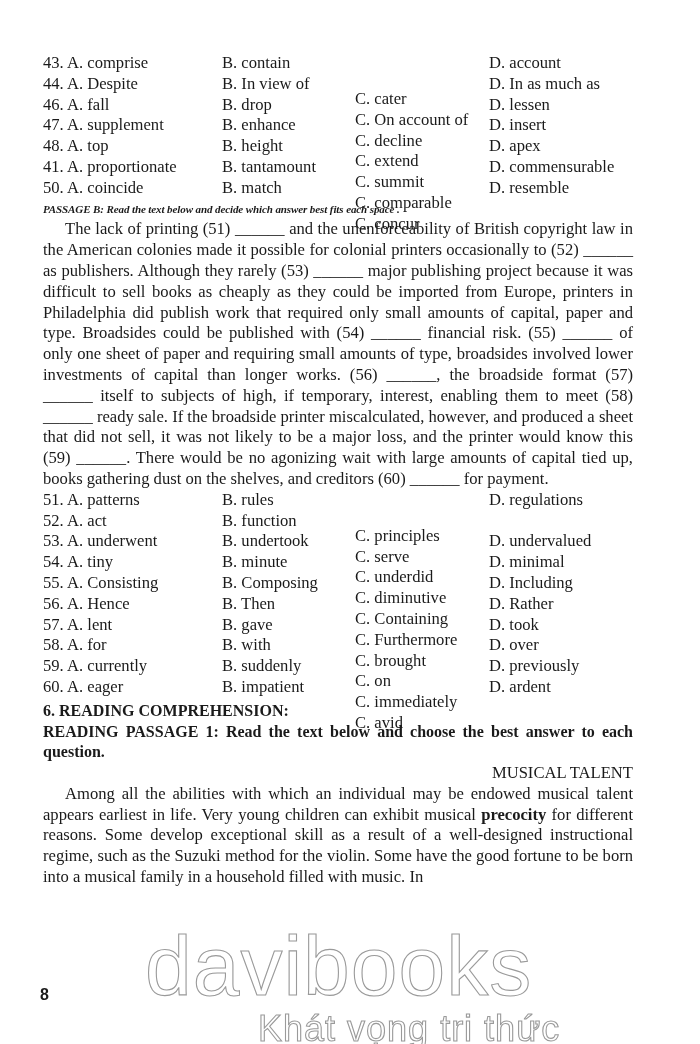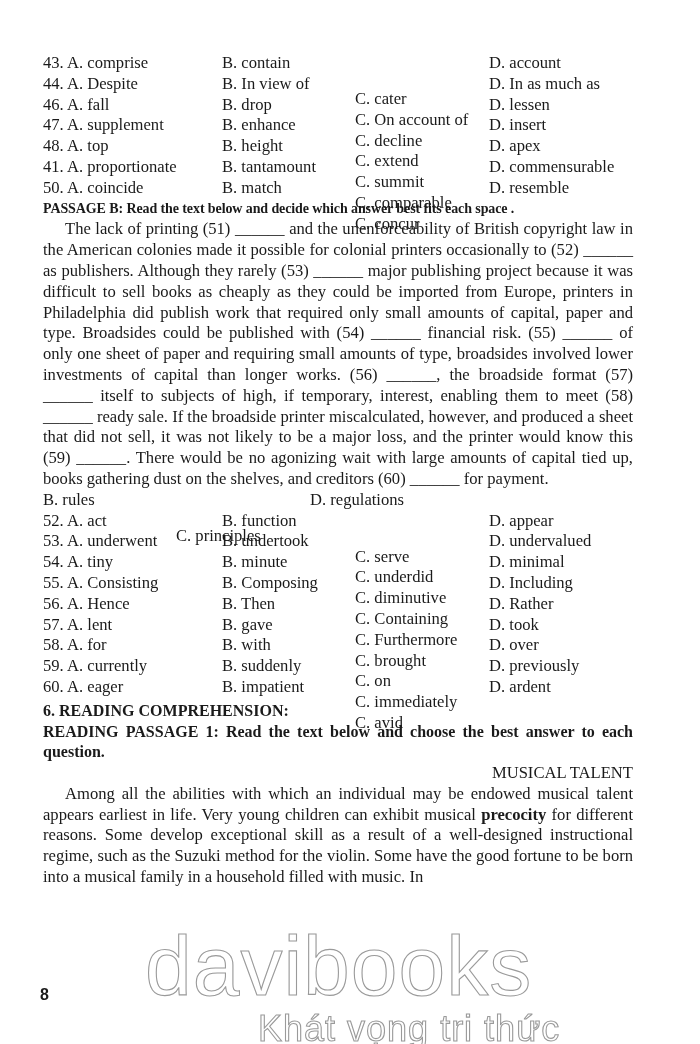--- a/index.html
+++ b/index.html
@@ -6,21 +6,21 @@
   body {
     width: 700px; height: 1044px; background: #ffffff; position: relative; overflow: hidden;
     font-family: "Liberation Serif", "DejaVu Serif", serif; color: #1a1a1a;
   }
   .page { position: absolute; left: 43px; top: 53px; width: 590px; font-size: 16.6px; line-height: 20.8px; }
   .opt-row { display: flex; white-space: nowrap; height: 20.8px; }
   .opt-row .c1 { width: 179px; }
   .opt-row .c2 { width: 133px; }
   .opt-row .c3 { width: 134px; margin-top: 36px; }
   .opt-row .c4 { width: 144px; }
-  .heading-b { font-weight: bold; font-size: 14px; letter-spacing: -0.1px; white-space: nowrap; }
+  .heading-b { font-weight: bold; font-size: 11px; letter-spacing: -0.1px; white-space: nowrap; font-style: italic; }
   .para { text-align: justify; text-align-last: left; margin: 0; }
   .para .indent { display: inline-block; width: 22px; }
   .sec-title { font-weight: bold; font-size: 16px; margin-top: 3px; }
   .rp-heading { font-weight: bold; font-size: 16px; text-align: justify; text-align-last: left; word-spacing: 2px; }
   .center-title { text-align: right; font-size: 16.6px; margin-left: 10px; }
   b.kw { font-weight: bold; }
   .page-num { position: absolute; left: 40px; top: 986px; font-family: "Liberation Sans", sans-serif; font-weight: bold; font-size: 16px; }
   .wm { position: absolute; color: transparent; -webkit-text-stroke: 1.1px #9a9a9a; font-family: "Liberation Sans", sans-serif; pointer-events: none; white-space: nowrap; }
   .wm-brand { left: 145px; top: 918px; font-size: 84px; letter-spacing: 1px; font-weight: normal; }
   .wm-slogan { left: 258px; top: 1000px; font-size: 36px; letter-spacing: 1px; margin-top: 8px; }
@@ -74,29 +74,29 @@
       <span class="c4">D. resemble</span>
     </div>
   </div>
 
   <div class="heading-b">PASSAGE B: Read the text below and decide which answer best fits each space .</div>
 
   <p class="para"><span class="indent"></span><span>The lack of printing (51) ______ and the unenforceability of British copyright law in the American colonies made it possible for colonial printers occasionally to (52) ______ as publishers. Although they rarely (53) ______ major publishing project because it was difficult to sell books as cheaply as they could be imported from Europe, printers in Philadelphia did publish work that required only small amounts of capital, paper and type. Broadsides could be published with (54) ______ financial risk. (55) ______ of only one sheet of paper and requiring small amounts of type, broadsides involved lower investments of capital than longer works. (56) ______, the broadside format (57) ______ itself to subjects of high, if temporary, interest, enabling them to meet (58) ______ ready sale. If the broadside printer miscalculated, however, and produced a sheet that did not sell, it was not likely to be a major loss, and the printer would know this (59) ______. There would be no agonizing wait with large amounts of capital tied up, books gathering dust on the shelves, and creditors (60) ______ for payment.</span></p>
 
   <div>
     <div class="opt-row">
+      <span class="c1"><span>51.</span> <span>A. patterns</span></span>
       <span class="c2">B. rules</span>
       <span class="c3">C. principles</span>
       <span class="c4">D. regulations</span>
     </div>
     <div class="opt-row">
       <span class="c1"><span>52.</span> <span>A. act</span></span>
       <span class="c2">B. function</span>
       <span class="c3">C. serve</span>
-      <span class="c4">D. appear</span>
     </div>
     <div class="opt-row">
       <span class="c1"><span>53.</span> <span>A. underwent</span></span>
       <span class="c2">B. undertook</span>
       <span class="c3">C. underdid</span>
       <span class="c4">D. undervalued</span>
     </div>
     <div class="opt-row">
       <span class="c1"><span>54.</span> <span>A. tiny</span></span>
       <span class="c2">B. minute</span>

